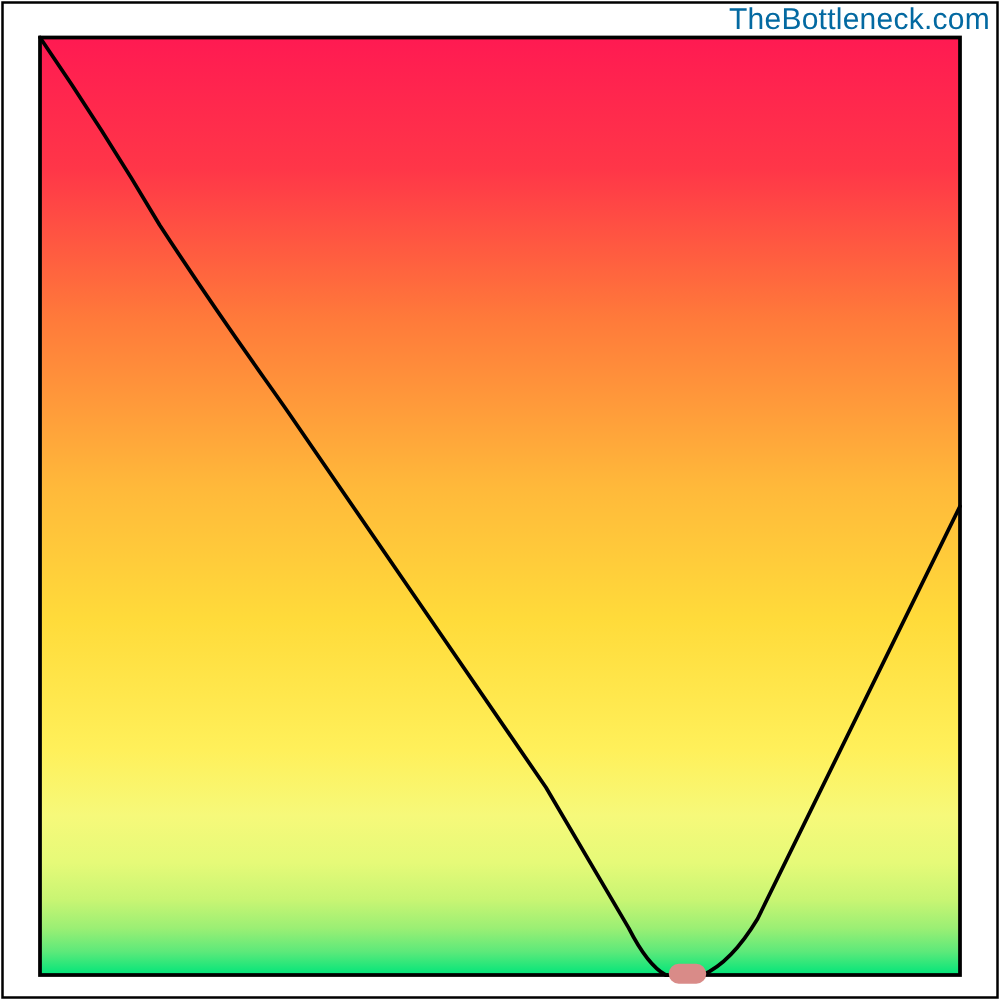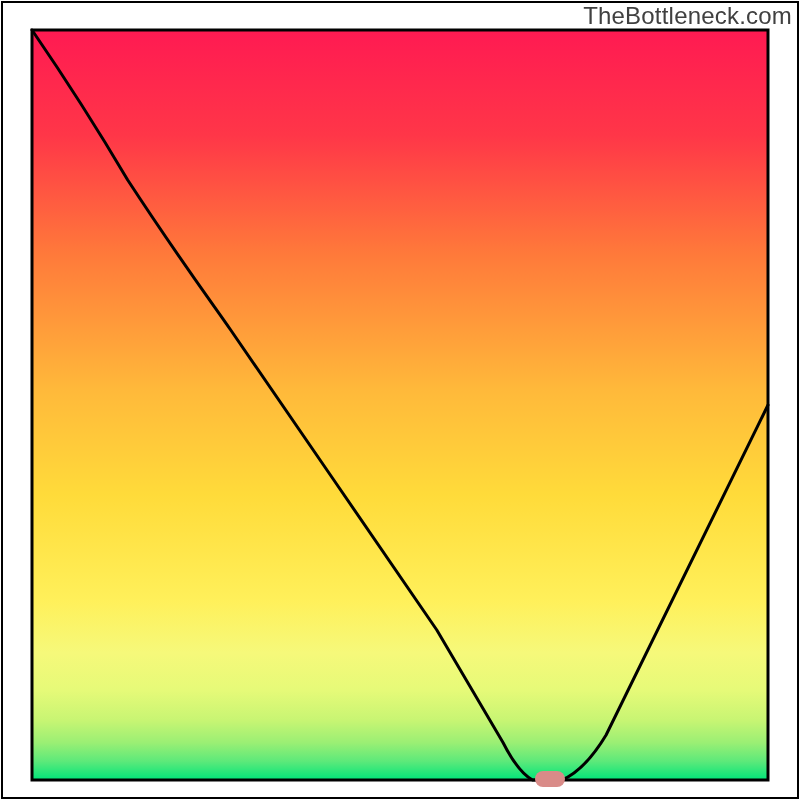--- a/index.html
+++ b/index.html
@@ -15,21 +15,21 @@
     position: relative;
     width: 800px;
     height: 800px;
   }
   .watermark {
     position: absolute;
     top: 2px;
     right: 8px;
     font-size: 24px;
     font-weight: 500;
-    color: #404040;
+    color: #0369a1;
     letter-spacing: 0.2px;
     z-index: 50;
   }
   svg {
     position: absolute;
     top: 0;
     left: 0;
   }
 </style>
 </head>

